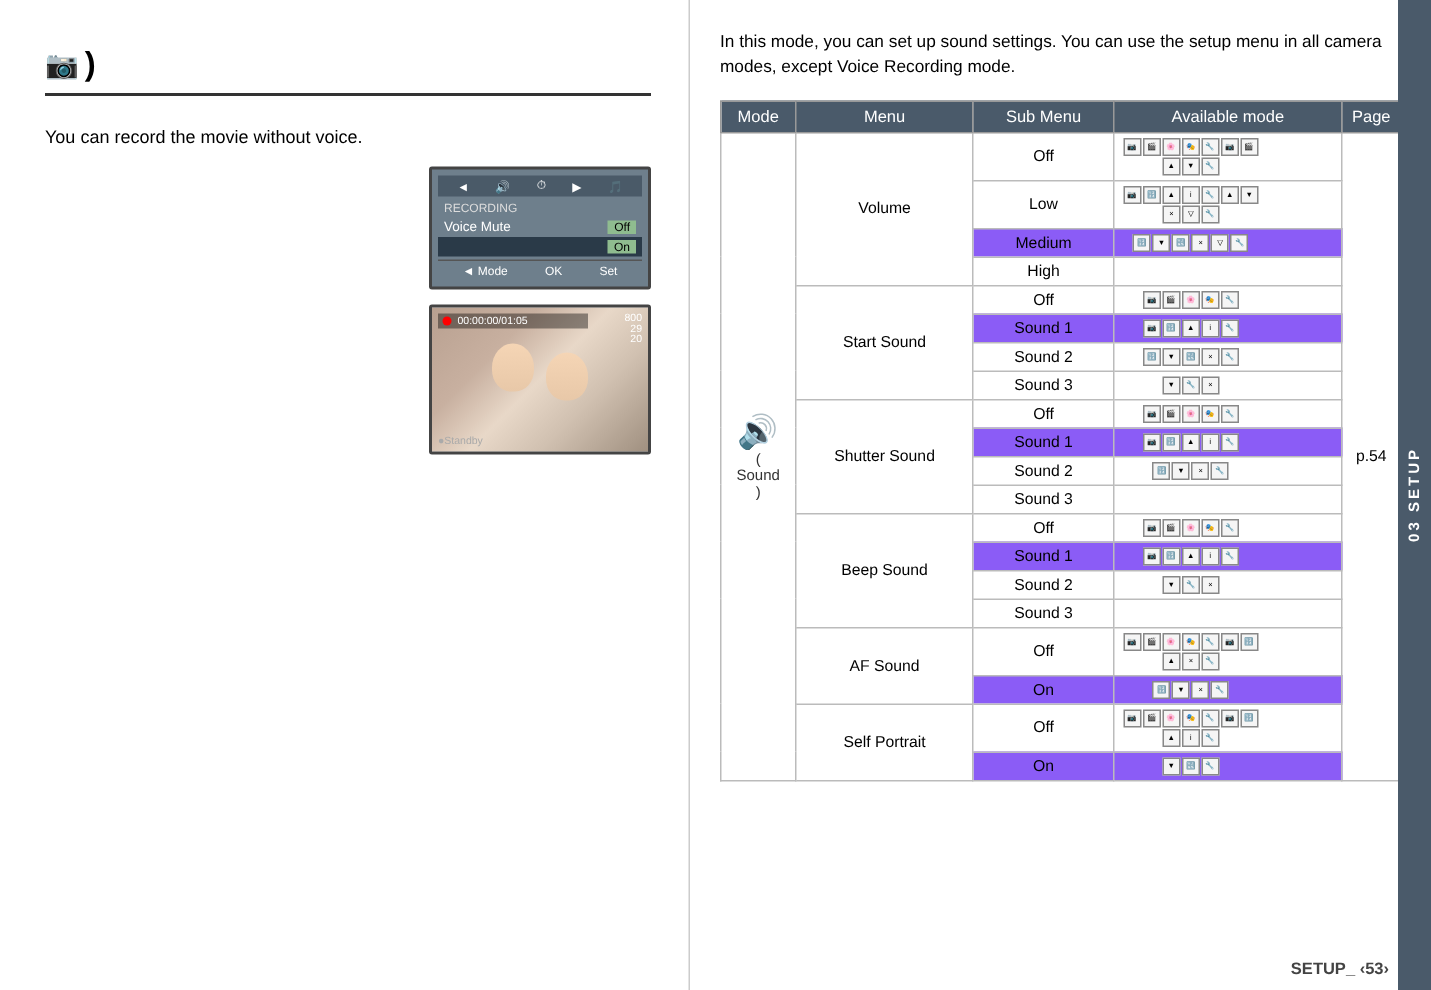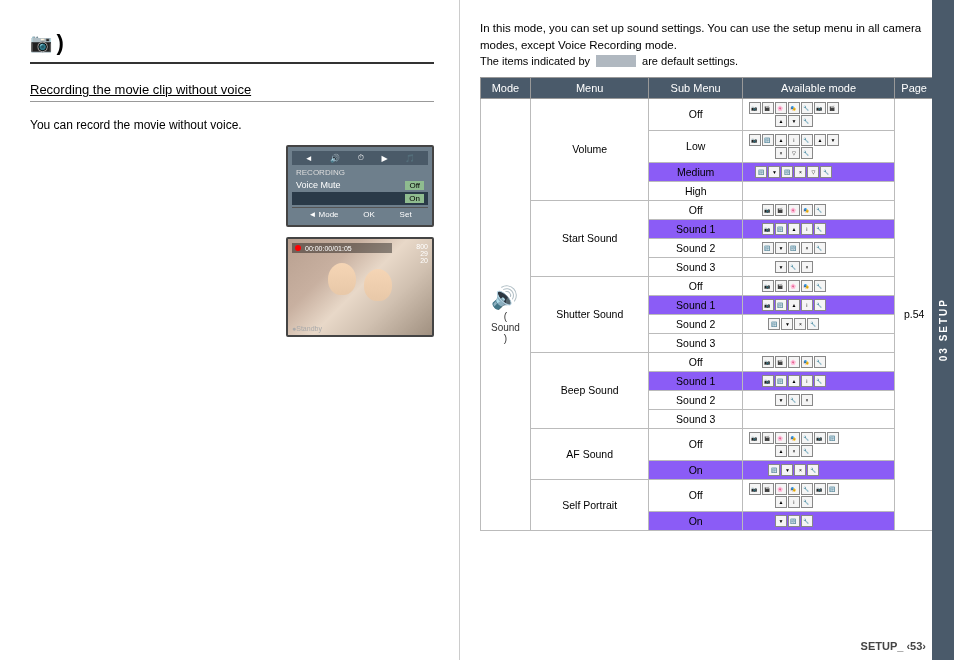--- a/index.html
+++ b/index.html
@@ -189,21 +189,21 @@
       font-size: 22px;
       font-weight: bold;
       border-bottom: 2px solid #333;
       padding-bottom: 6px;
       margin-bottom: 12px;
     }
 
     .right-intro {
       font-size: 11.5px;
       line-height: 1.5;
-      margin-bottom: 0;
+      margin-bottom: 12px;
     }
 
     .default-note {
       font-size: 11px;
       display: flex;
       align-items: center;
       gap: 6px;
       margin-bottom: 10px;
     }
 
@@ -333,21 +333,20 @@
   </style>
 </head>
 <body>
 
 <div class="left-panel">
   <div class="left-title">
     <span style="font-size:18px;">📷</span>
     <span> )</span>
   </div>
 
-  <div class="section-subtitle">Recording the movie clip without voice</div>
 
   <div class="left-text">You can record the movie without voice.</div>
 
 
   <div class="lcd-container">
 
     <div class="lcd-menu">
       <div class="lcd-menu-header">
         <span>◄</span>
         <span>🔊</span>
@@ -387,25 +386,20 @@
       </div>
       <div class="lcd-photo-standby">●Standby</div>
     </div>
   </div>
 </div>
 
 <div class="right-panel">
 
   <div class="right-intro">In this mode, you can set up sound settings. You can use the setup menu in all camera modes, except Voice Recording mode.</div>
 
-  <div class="default-note">
-    <span>The items indicated by</span>
-    <span class="default-box"></span>
-    <span>are default settings.</span>
-  </div>
 
   <table class="sound-table">
     <thead>
       <tr>
         <th>Mode</th>
         <th>Menu</th>
         <th>Sub Menu</th>
         <th>Available mode</th>
         <th>Page</th>
       </tr>

